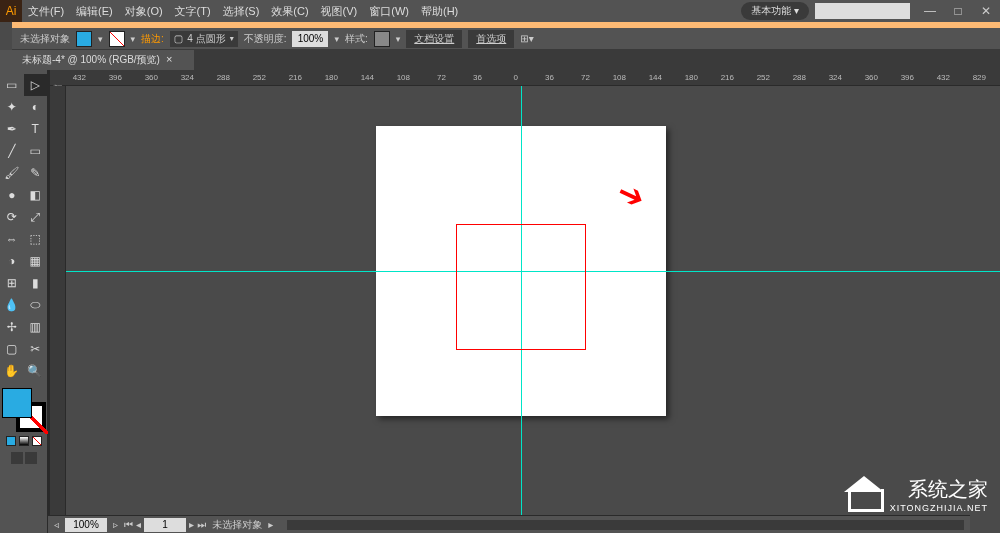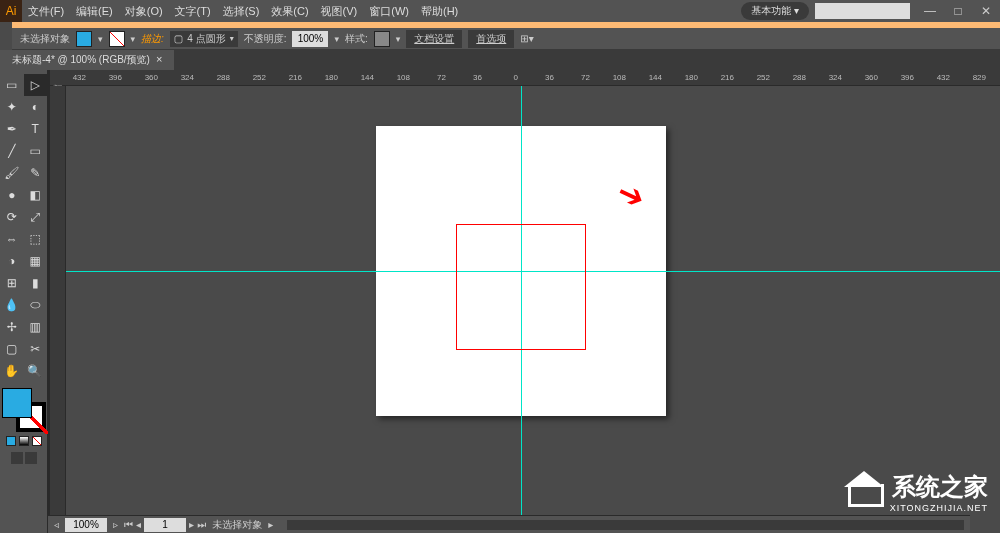--- a/index.html
+++ b/index.html
@@ -11,29 +11,29 @@
 .menubar .mitem { padding:0 6px; cursor:pointer; }
 .menubar .sep { flex:1; }
 .menubar .wk { background:#3a3a3a; padding:2px 10px; font-size:10px; margin-right:6px;border-radius:9px; }
 .menubar .search { width:95px; height:16px; background:#ddd; margin-right:6px; }
 .menubar .winbtn { width:28px; height:18px; display:flex; align-items:center; justify-content:center; color:#ccc; font-size:12px; cursor:pointer; }
 
 
 .ctrlbar { height:28px; background:#535353; border-top:6px solid #fdba74; border-bottom:1px solid #3a3a3a; display:flex; align-items:center; color:#ccc; font-size:10px; padding:0 8px; gap:6px;margin-left:12px; }
 .ctrlbar .swatch { width:16px; height:16px; border:1px solid #222; }
 .ctrlbar .diag { width:16px; height:16px; border:1px solid #222; background:linear-gradient(to top right,#fff 48%,red 48%,red 52%,#fff 52%); }
-.ctrlbar .lbl { color:#ff9a00;font-style:italic; }
+.ctrlbar .lbl { color:#ff9a00; }
 .ctrlbar .drop { background:#3a3a3a; padding:1px 4px; display:flex; align-items:center; gap:4px; }
 .ctrlbar .drop .arr { font-size:8px; }
 .ctrlbar input { width:36px; height:16px; background:#ddd; border:none; font-size:10px; text-align:center; }
 .ctrlbar .btn { background:#3a3a3a; padding:2px 8px;text-decoration:underline; }
 
 
 .tabbar { height:20px; background:#3a3a3a; display:flex; }
-.tabbar .tab { background:#535353; color:#ddd; font-size:10px; padding:3px 12px; display:flex; gap:6px; }
+.tabbar .tab { background:#535353; color:#ddd; font-size:10px; padding:3px 22px; display:flex; gap:6px; }
 .tabbar .close { font-size:11px; }
 
 
 .main { display:flex; height:463px; }
 
 
 .toolbox { width:48px; background:#535353; border-right:1px solid #2a2a2a; display:flex; flex-direction:column; padding-top:4px; }
 .trow { display:flex; height:22px; }
 .tool { width:24px; height:22px; display:flex; align-items:center; justify-content:center; color:#ddd; font-size:12px; cursor:pointer; }
 .tool.sel { background:#2a2a2a; }
@@ -65,21 +65,21 @@
 
 
 .status { position:absolute; bottom:0; left:48px; right:30px; height:18px; background:#535353; border-top:1px solid #2a2a2a; display:flex; align-items:center; color:#ccc; font-size:10px; gap:6px; padding:0 6px; }
 .status input { width:42px; height:14px; background:#ddd; border:none; font-size:10px; text-align:center; }
 .status .nav { display:flex; align-items:center; gap:3px; }
 .status .nav span { font-size:10px; cursor:pointer; }
 .status .scroll { flex:1; height:10px; background:#3a3a3a; margin-left:8px; }
 
 
 .wm { position:absolute; right:12px; bottom:20px; color:#fff; text-align:right; }
-.wm .t1 { font-size:24px; font-weight:bold; }
+.wm .t1 { font-size:20px; font-weight:normal; }
 .wm .t2 { font-size:9px; letter-spacing:1px; }
 .wm .house { position:absolute; left:-46px; top:0; width:40px; height:36px; }
 .wm .house::before { content:""; position:absolute; bottom:0; left:4px; width:30px; height:20px; border:3px solid #fff; border-top:none; }
 .wm .house::after { content:""; position:absolute; top:0; left:0; width:0; height:0; border-left:20px solid transparent; border-right:20px solid transparent; border-bottom:16px solid #fff; }
 
 .tiny { font-size:9px; }
 </style>
 </head>
 <body>
 

